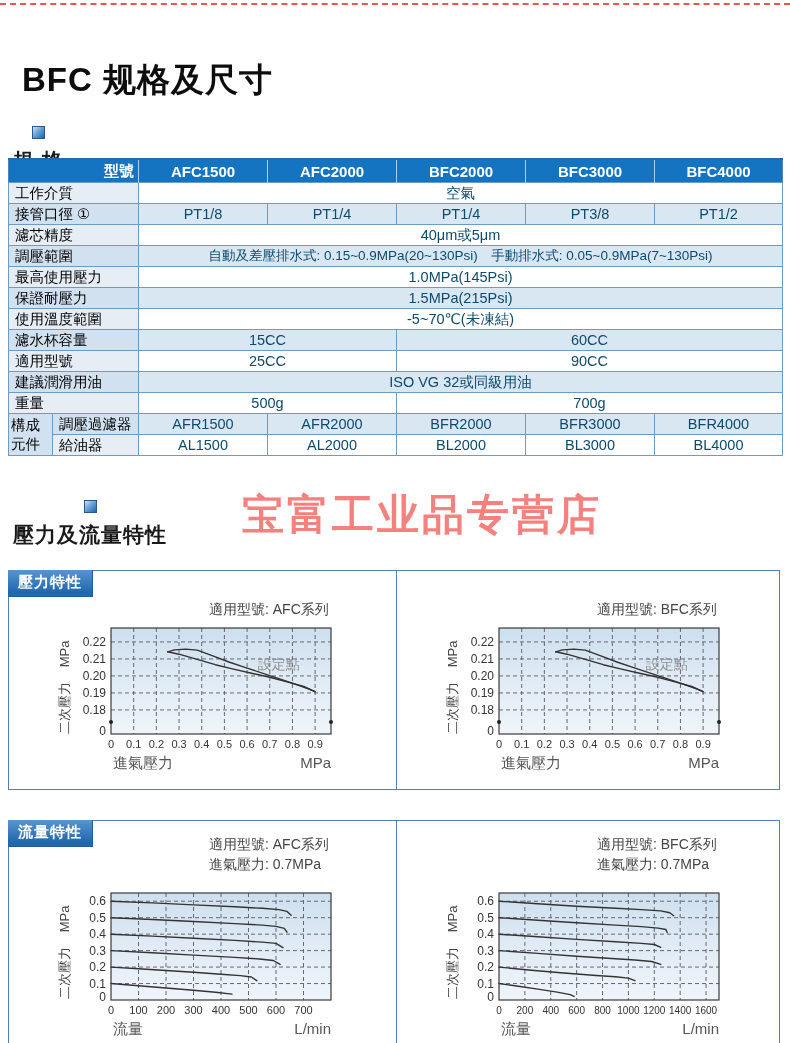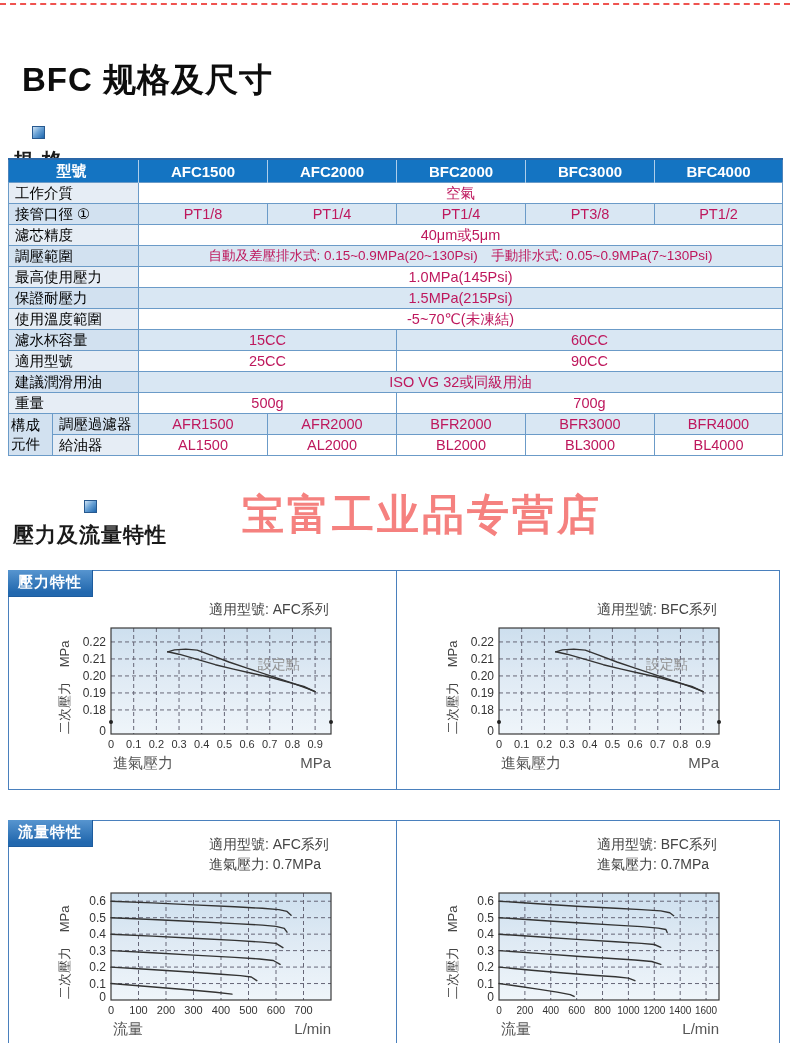--- a/index.html
+++ b/index.html
@@ -10,22 +10,22 @@
   .sec{position:absolute;left:13px;display:flex;align-items:center;gap:8px;flex-direction:column;}
   .bullet{width:13px;height:13px;border:1px solid #27598f;
           background:linear-gradient(135deg,#cfe3f4 0%,#6ba3d6 45%,#1d66ad 100%);box-sizing:border-box;}
   .sec-title{font-size:21px;font-weight:600;color:#1a1a1a;letter-spacing:1px;}
 
   
   table.spec{position:absolute;left:8px;top:158px;width:774px;border-collapse:collapse;table-layout:fixed;
              border:1px solid #4d83ba;border-top:2px solid #2a67a8;font-size:14.5px;}
   table.spec th{background:#1474c2;color:#fff;font-weight:600;height:22px;padding:0 4px;
                 border-left:1px solid rgba(255,255,255,.65);font-size:15px;}
-  table.spec th:first-child{border-left:none;text-align:center;padding-left:0;}
-  table.spec td{border:1px solid #6b9bc8;height:20px;padding:0 4px;text-align:center;color:#be185d;line-height:1.15;}
+  table.spec th:first-child{border-left:none;text-align:right;padding-left:0;}
+  table.spec td{border:1px solid #6b9bc8;height:20px;padding:0 4px;text-align:center;color:#0c4a6e;line-height:1.15;}
   table.spec td.lbl{text-align:left;padding-left:6px;color:#000000;}
   table.spec tbody tr:nth-child(odd) td{background:#ffffff;}
   table.spec tbody tr:nth-child(even) td{background:#d9e7f3;}
   table.spec tbody tr:nth-child(odd) td.lbl{background:#e6edf5;}
   table.spec tbody tr:nth-child(even) td.lbl{background:#d2e1f0;}
   table.spec td.small{font-size:13.5px;}
   table.spec td.grp{line-height:1.25;padding:0 2px;}
   .footnote{position:absolute;left:10px;top:452px;font-size:13.5px;color:#555;}
 
   

